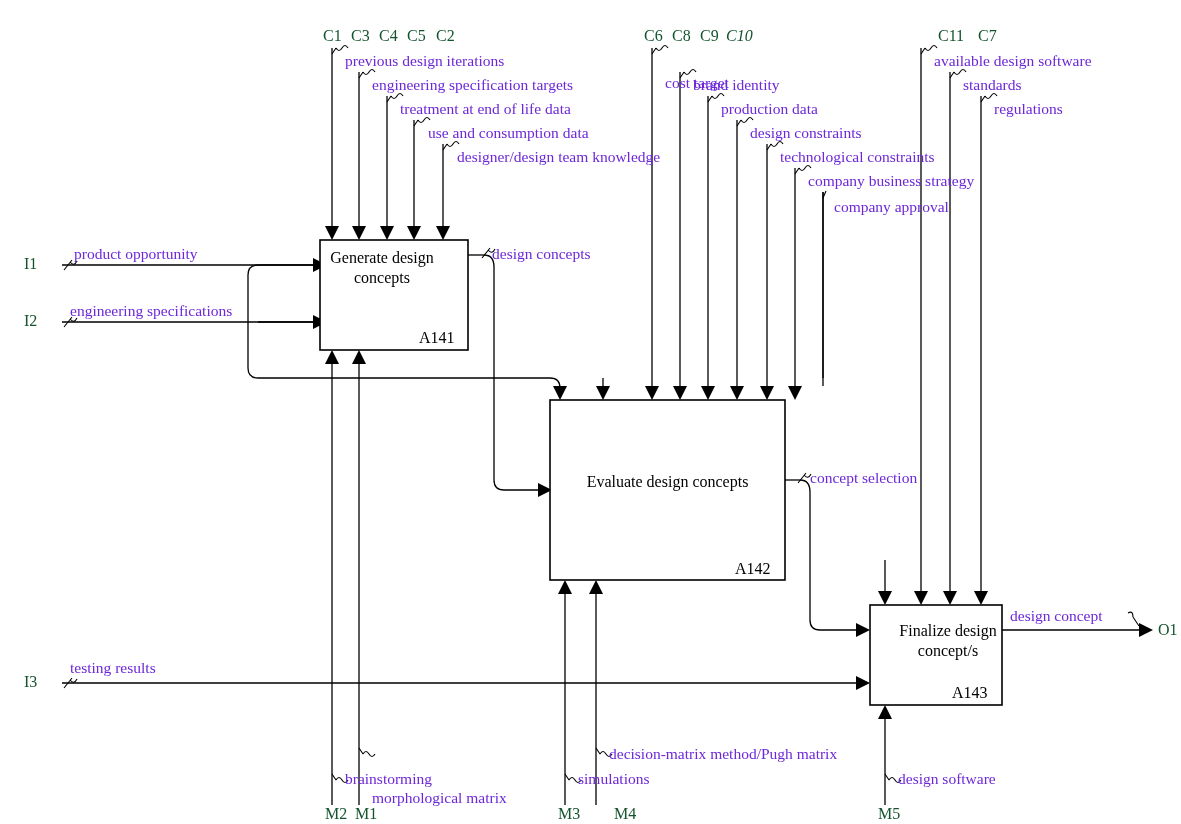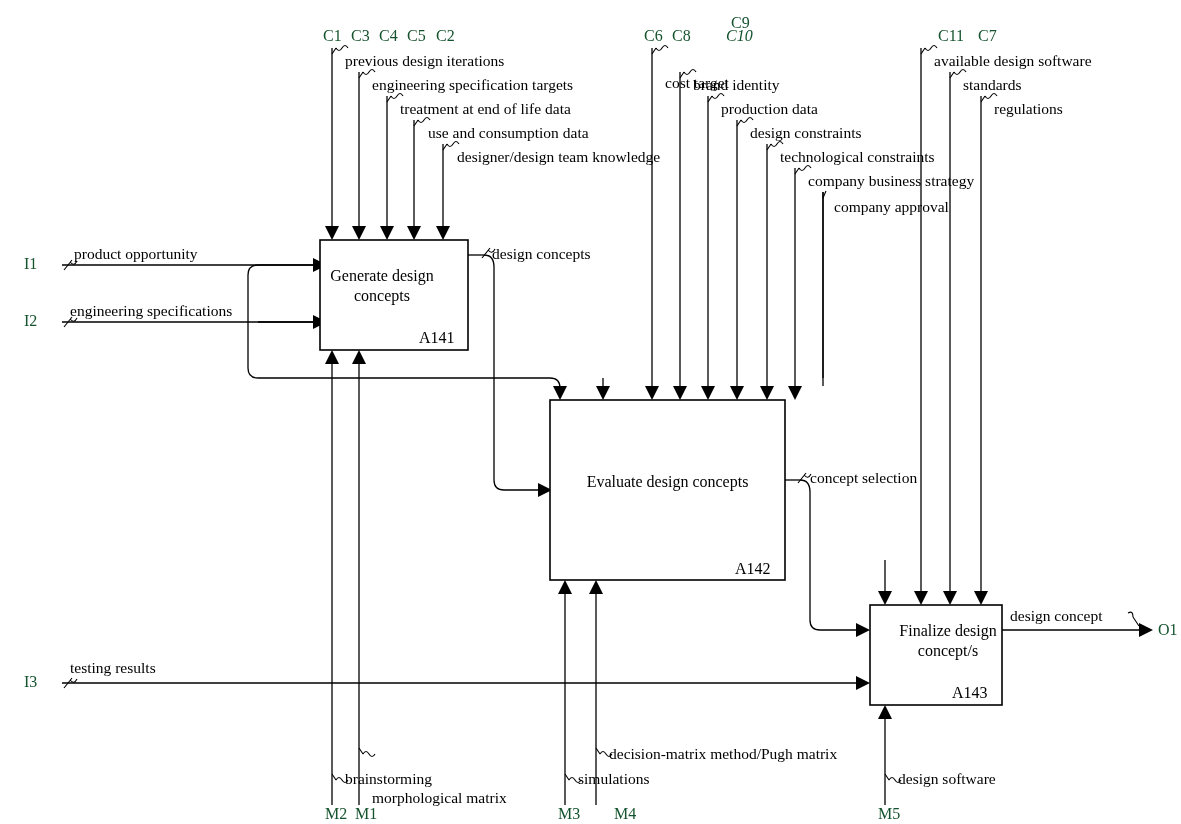--- a/index.html
+++ b/index.html
@@ -1,19 +1,19 @@
 <!DOCTYPE html>
 <html><head>
 <meta charset="utf-8">
 <style>
   html,body{margin:0;padding:0;background:#ffffff;}
   body{font-family:"Liberation Serif","DejaVu Serif",serif;}
   #canvas{position:relative;width:1181px;height:824px;background:#fff;overflow:hidden;}
   #svgroot{position:absolute;left:0;top:0;width:1181px;height:824px;}
-  .lbl{position:absolute;white-space:nowrap;font-size:15.5px;color:#000000;line-height:1;}
+  .lbl{position:absolute;white-space:nowrap;font-size:15.5px;color:#6d28d9;line-height:1;}
   .code{position:absolute;white-space:nowrap;font-size:16px;color:#14532d;line-height:1;}
   .boxtext{position:absolute;text-align:center;font-size:16px;color:#000;line-height:1.25;}
   .boxid{position:absolute;font-size:16px;color:#000;}
   svg line,svg path,svg polyline{stroke:#000;fill:none;}
   svg rect.abox{stroke:#000;stroke-width:1.6;fill:#ffffff;}
   svg polygon.ah{fill:#000;stroke:none;}
   svg path.squig{stroke:#000;stroke-width:1.1;fill:none;}
 </style>
 </head>
 <body>
@@ -171,21 +171,21 @@
   </svg>
 
   <div class="code" style="left:323px;top:28px;">C1</div>
   <div class="code" style="left:351px;top:28px;">C3</div>
   <div class="code" style="left:379px;top:28px;">C4</div>
   <div class="code" style="left:407px;top:28px;">C5</div>
   <div class="code" style="left:436px;top:28px;">C2</div>
 
   <div class="code" style="left:644px;top:28px;">C6</div>
   <div class="code" style="left:672px;top:28px;">C8</div>
-  <div class="code" style="left:700px;top:15px;margin-left:31px;">C9</div>
+  <div class="code" style="left:700px;top:28px;">C9</div>
   <div class="code" style="left:726px;top:28px;font-style:italic;">C10</div>
 
   <div class="code" style="left:938px;top:28px;">C11</div>
   <div class="code" style="left:978px;top:28px;">C7</div>
 
   <div class="lbl" style="left:345px;top:53px;">previous design iterations</div>
   <div class="lbl" style="left:372px;top:77px;">engineering specification targets</div>
   <div class="lbl" style="left:400px;top:101px;">treatment at end of life data</div>
   <div class="lbl" style="left:428px;top:125px;">use and consumption data</div>
   <div class="lbl" style="left:457px;top:149px;">designer/design team knowledge</div>
@@ -210,21 +210,21 @@
 
   <div class="code" style="left:24px;top:674px;">I3</div>
   <div class="lbl" style="left:70px;top:660px;">testing results</div>
 
   <div class="lbl" style="left:492px;top:246px;">design concepts</div>
   <div class="lbl" style="left:810px;top:470px;">concept selection</div>
 
   <div class="lbl" style="left:1010px;top:608px;">design concept</div>
   <div class="code" style="left:1158px;top:622px;">O1</div>
 
-  <div class="boxtext" style="left:320px;top:266px;width:124px;">
+  <div class="boxtext" style="left:320px;top:248px;width:124px;">
     <div>Generate design</div>
     <div>concepts</div>
   </div>
   <div class="boxid" style="left:419px;top:329px;">A141</div>
 
   <div class="boxtext" style="left:550px;top:472px;width:235px;">
     <div>Evaluate design concepts</div>
   </div>
   <div class="boxid" style="left:735px;top:560px;">A142</div>
 

